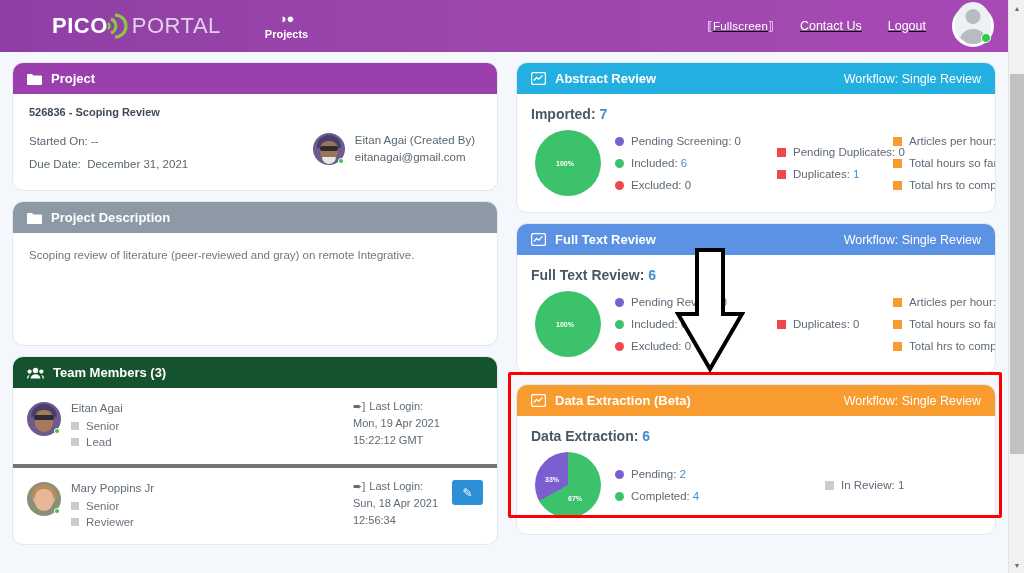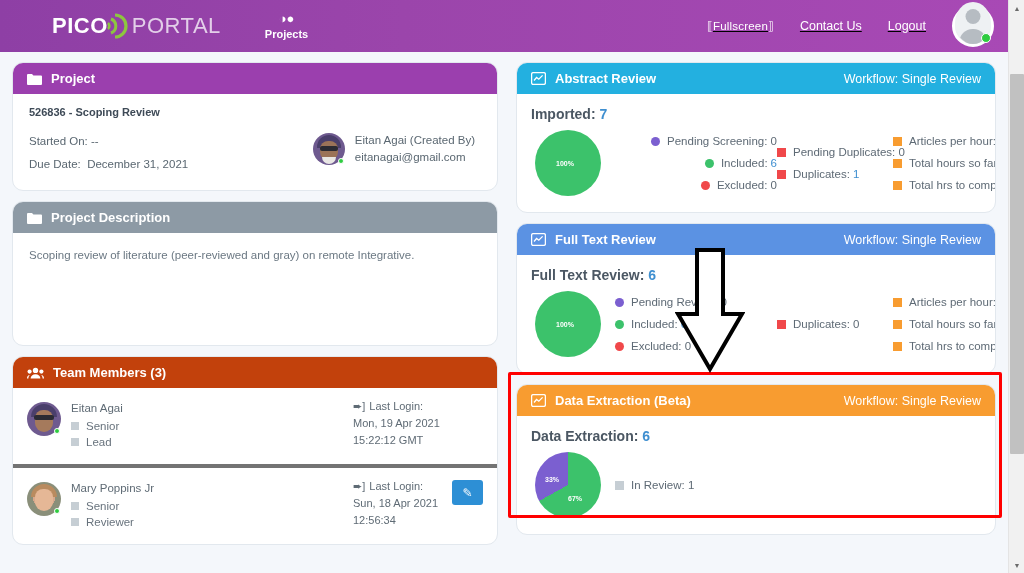--- a/index.html
+++ b/index.html
@@ -63,21 +63,21 @@
     margin-bottom: 10px; overflow: hidden;
   }
   .card-head {
     height: 31px; display: flex; align-items: center; padding: 0 14px;
     color: #ffffff; font-size: 13px; font-weight: bold;
   }
   .card-head .hd-icon { margin-right: 9px; display: inline-flex; align-items: center; }
   .card-head .hd-right { margin-left: auto; font-size: 12.5px; font-weight: normal; }
   .hd-purple { background: #9b3fae; }
   .hd-gray   { background: #8d9aa5; }
-  .hd-green  { background: #c2410c; }
+  .hd-green  { background: #14532d; }
   .hd-blue   { background: #23b0e0; justify-content: flex-end; }
   .hd-blue2  { background: #5b92e3; }
   .hd-orange { background: #f89c30; }
 
   
   .proj-body { padding: 12px 16px 14px 16px; position: relative; }
   .proj-title { font-size: 11px; font-weight: bold; color: #3e4a57; margin-bottom: 12px; }
   .proj-meta { font-size: 11.5px; color: #5a6771; line-height: 23px; }
   .proj-meta .k { color: #5a6771; }
   .proj-owner { position: absolute; right: 22px; top: 38px; display: flex; align-items: center; }
@@ -319,21 +319,21 @@
         <div class="rv-body">
           <div class="rv-title">
             <span>Imported:</span>
             <span class="num">7</span>
           </div>
           <div class="rv-flex">
             <div class="pie" style="background:#3cc26b;">
               <span class="plabel" style="left:21px;top:30px;">100%</span>
             </div>
             <div class="legend-cols">
-              <div class="lcol" style="width:162px;align-items:flex-end;">
+              <div class="lcol" style="width:162px;">
                 <div class="litem">
                     <span class="dot" style="background:#7b5fd0"></span>
                     <span>Pending Screening: 0</span>
                   </div>
                 <div class="litem">
                     <span class="dot" style="background:#3cc26b"></span>
                     <span>Included:</span>
                     <span class="num">6</span>
                   </div>
                 <div class="litem">
@@ -447,20 +447,32 @@
           <div class="rv-title">
             <span>Data Extraction:</span>
             <span class="num">6</span>
           </div>
           <div class="rv-flex">
             <div class="pie" style="background: conic-gradient(#3cc26b 0deg 241deg, #7b5fd0 241deg 360deg);">
               <span class="plabel" style="left:10px;top:24px;">33%</span>
               <span class="plabel" style="left:33px;top:43px;">67%</span>
             </div>
             <div class="legend-cols">
+              <div class="lcol" style="width:210px;">
+                <div class="litem">
+                    <span class="dot" style="background:#7b5fd0"></span>
+                    <span>Pending:</span>
+                    <span class="num">2</span>
+                  </div>
+                <div class="litem">
+                    <span class="dot" style="background:#3cc26b"></span>
+                    <span>Completed:</span>
+                    <span class="num">4</span>
+                  </div>
+              </div>
               <div class="lcol">
                 <div class="litem">
                     <span class="sq" style="background:#c6ced4"></span>
                     <span>In Review: 1</span>
                   </div>
               </div>
             </div>
           </div>
         </div>
       </div>

